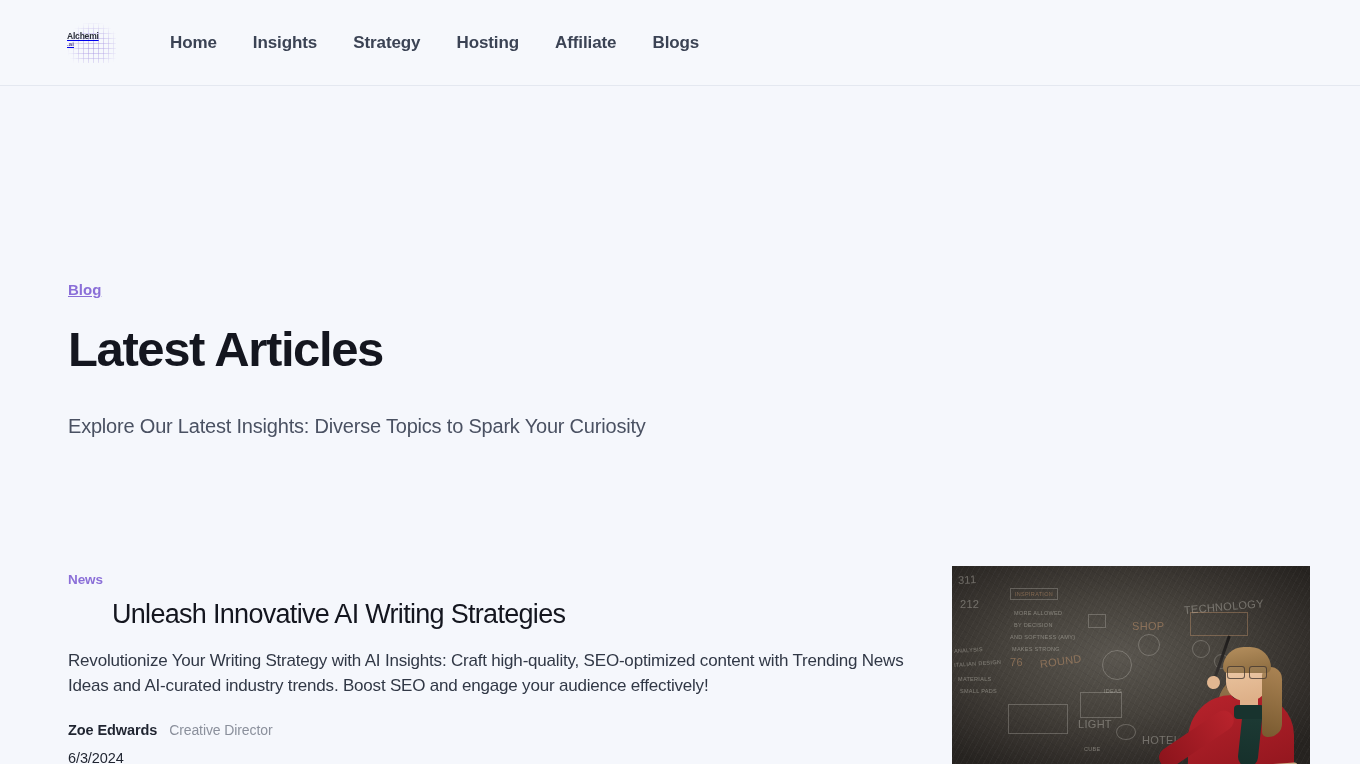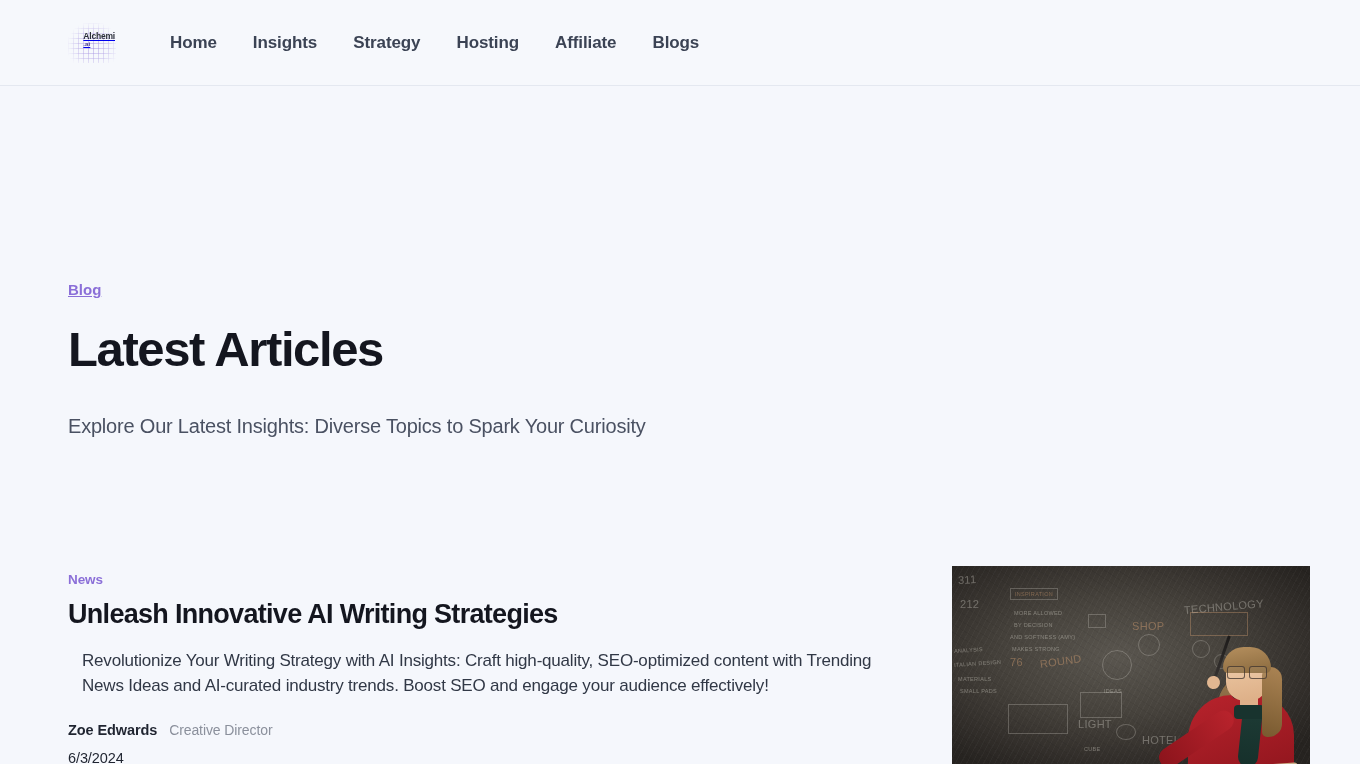--- a/index.html
+++ b/index.html
@@ -18,21 +18,21 @@
     height:86px;
     background:#f6f8fc;
     border-bottom:1px solid #e4e8f0;
     display:flex;
     align-items:center;
     padding-left:68px;
   }
   .brand{
     width:48px; height:40px;
     position:relative;
-    display:flex; align-items:center; justify-content:flex-end;
+    display:flex; align-items:center; justify-content:flex-start;
     margin-right:36px;
     flex:0 0 auto;
   }
   .brand .grid{
     position:absolute; inset:0;
     background-image:
       repeating-linear-gradient(to right, rgba(124,95,211,.45) 0 1px, transparent 1px 5px),
       repeating-linear-gradient(to bottom, rgba(124,95,211,.45) 0 1px, transparent 1px 5px);
     -webkit-mask-image:radial-gradient(ellipse at 52% 58%, rgba(0,0,0,.95) 0%, rgba(0,0,0,.55) 45%, rgba(0,0,0,0) 76%);
     mask-image:radial-gradient(ellipse at 52% 58%, rgba(0,0,0,.95) 0%, rgba(0,0,0,.55) 45%, rgba(0,0,0,0) 76%);
@@ -123,35 +123,35 @@
   .tag{
     font-size:13.5px;
     font-weight:bold;
     color:#8b6fd8;
     letter-spacing:-.1px;
     cursor:pointer;
   }
   .article-title{
     margin-top:12px;
     font-size:27px;
-    font-weight:bold;
+    font-weight:normal;
     color:#14161f;
     letter-spacing:-.7px;
     line-height:1.15;
     cursor:pointer;
+    margin-left:44px;
   }
   .article-desc{
     margin-top:19px;
     font-size:17px;
     font-weight:400;
     color:#313846;
     line-height:1.42;
     letter-spacing:-.2px;
     max-width:855px;
-    margin-left:14px;
   }
   .byline{
     margin-top:24px;
     display:flex;
     align-items:baseline;
     gap:12px;
   }
   .byline-author{
     font-size:14.5px;
     font-weight:600;

